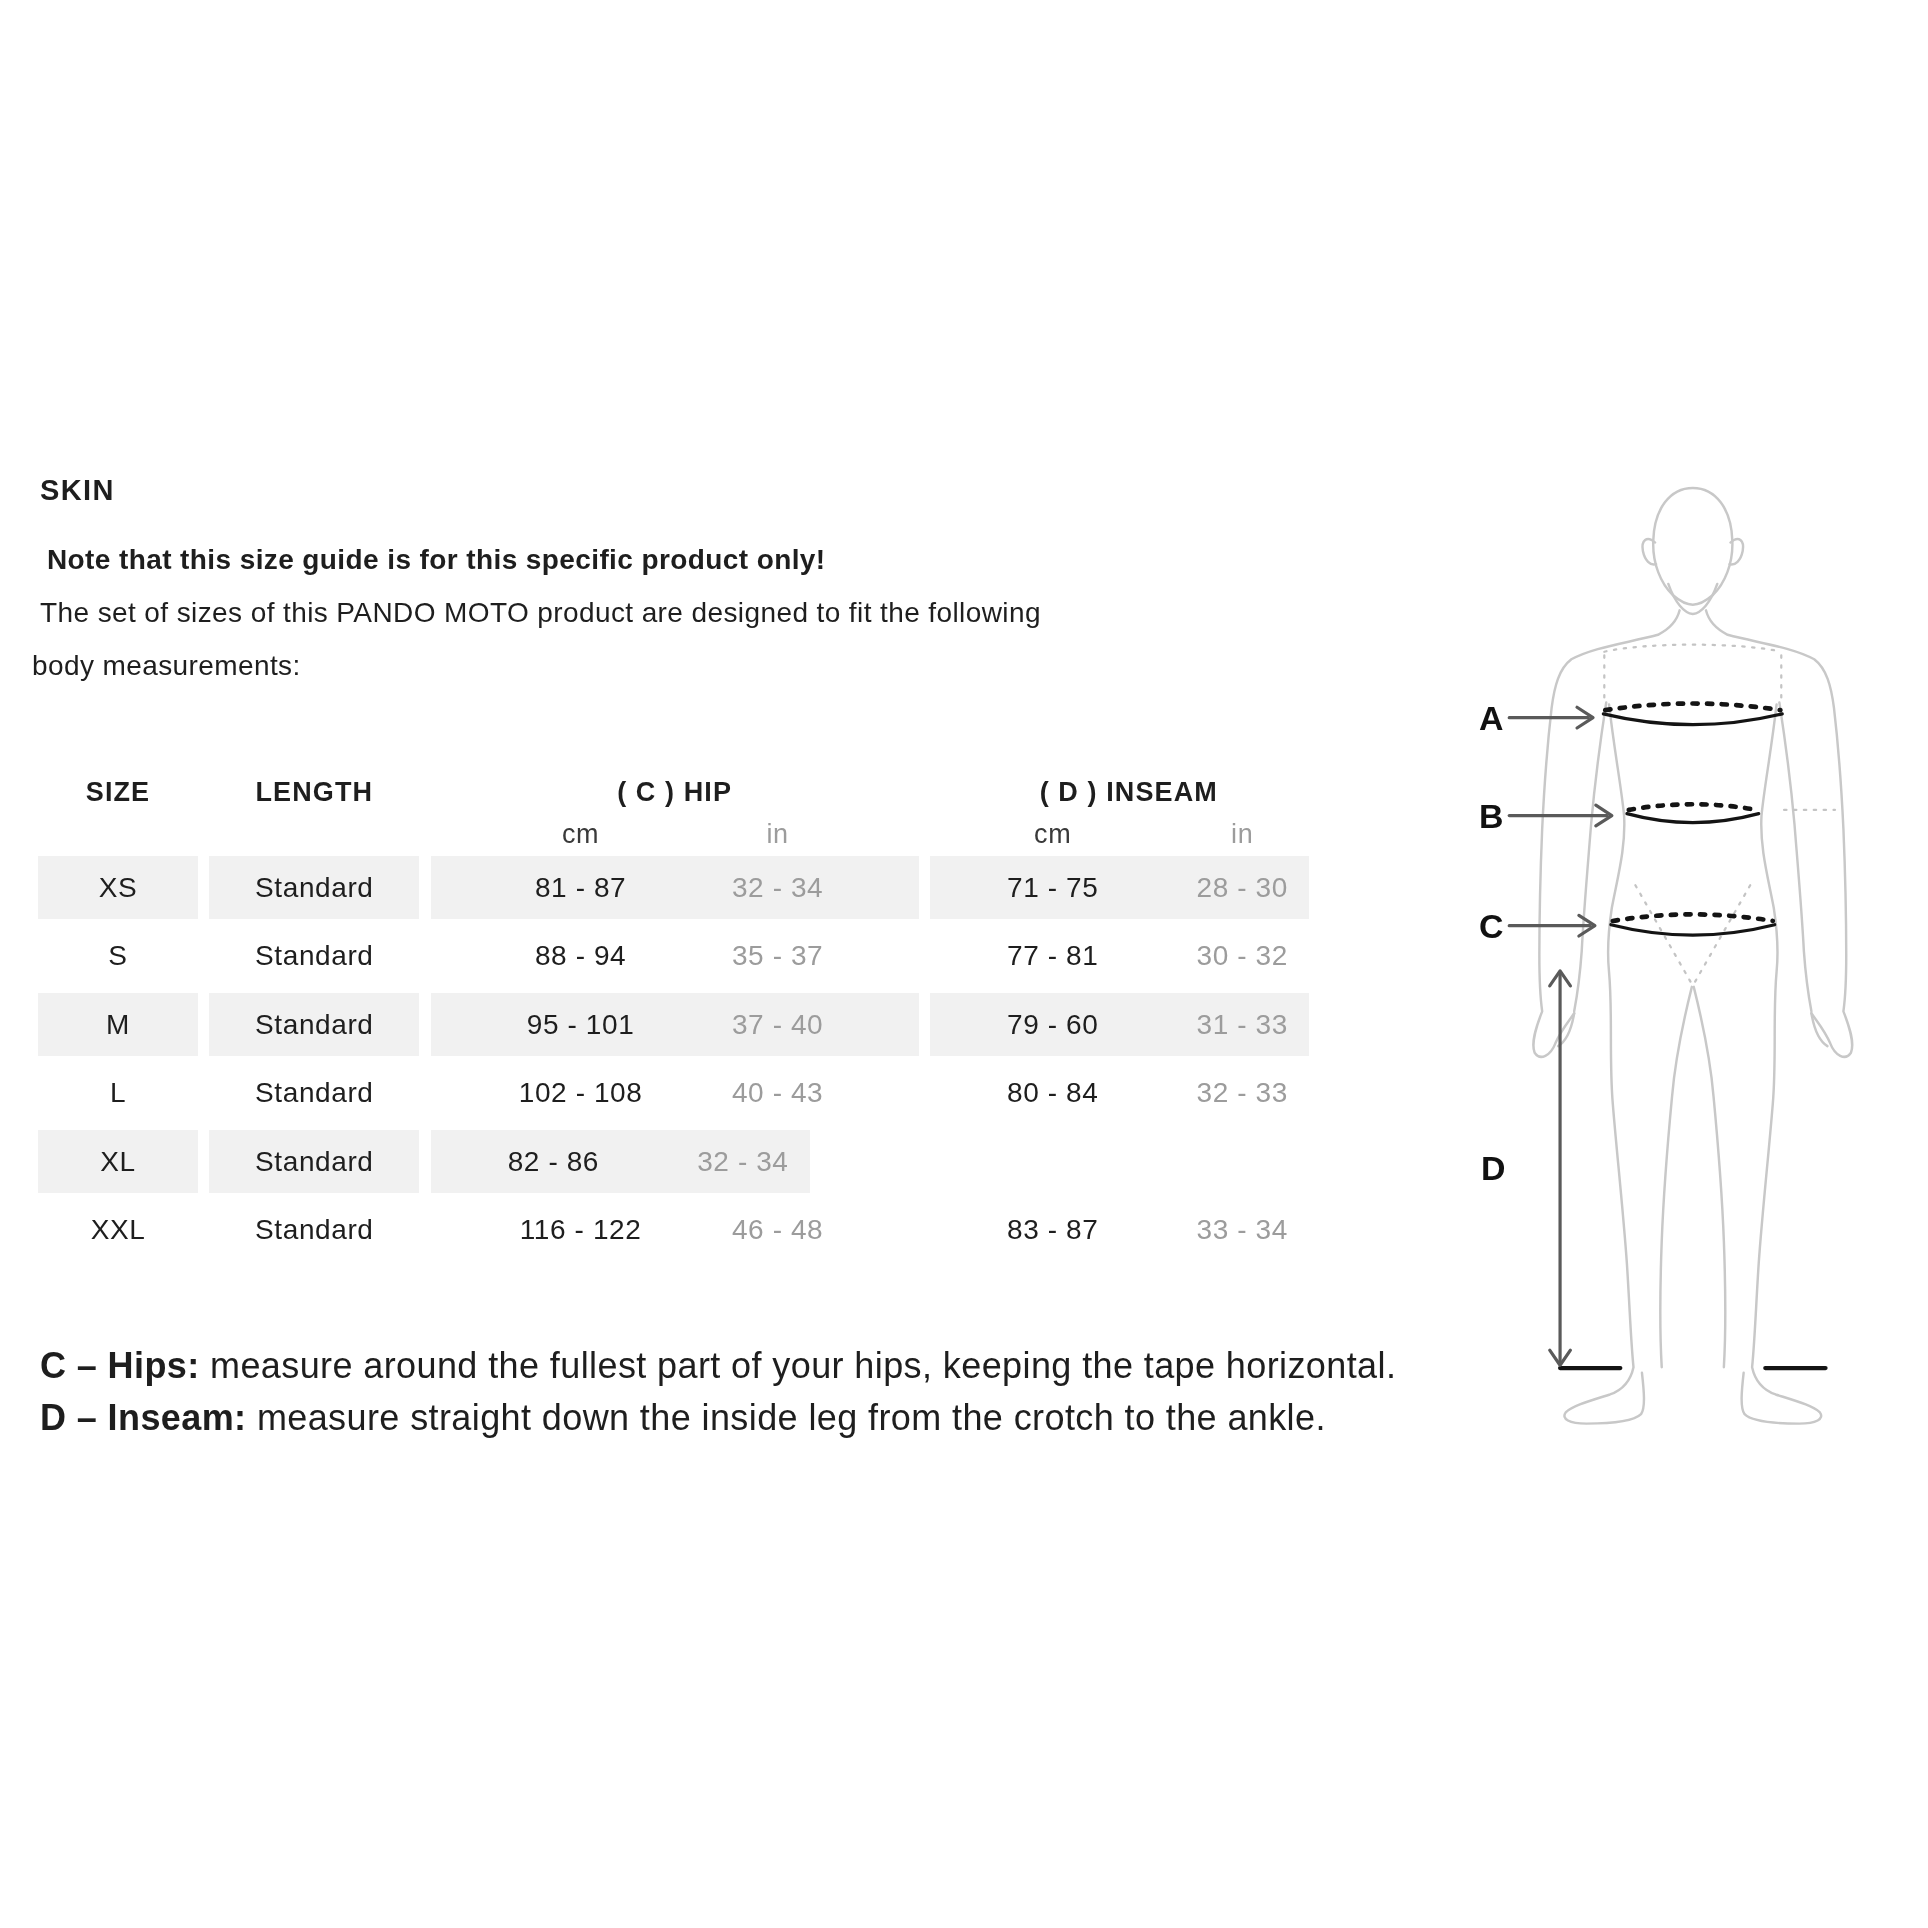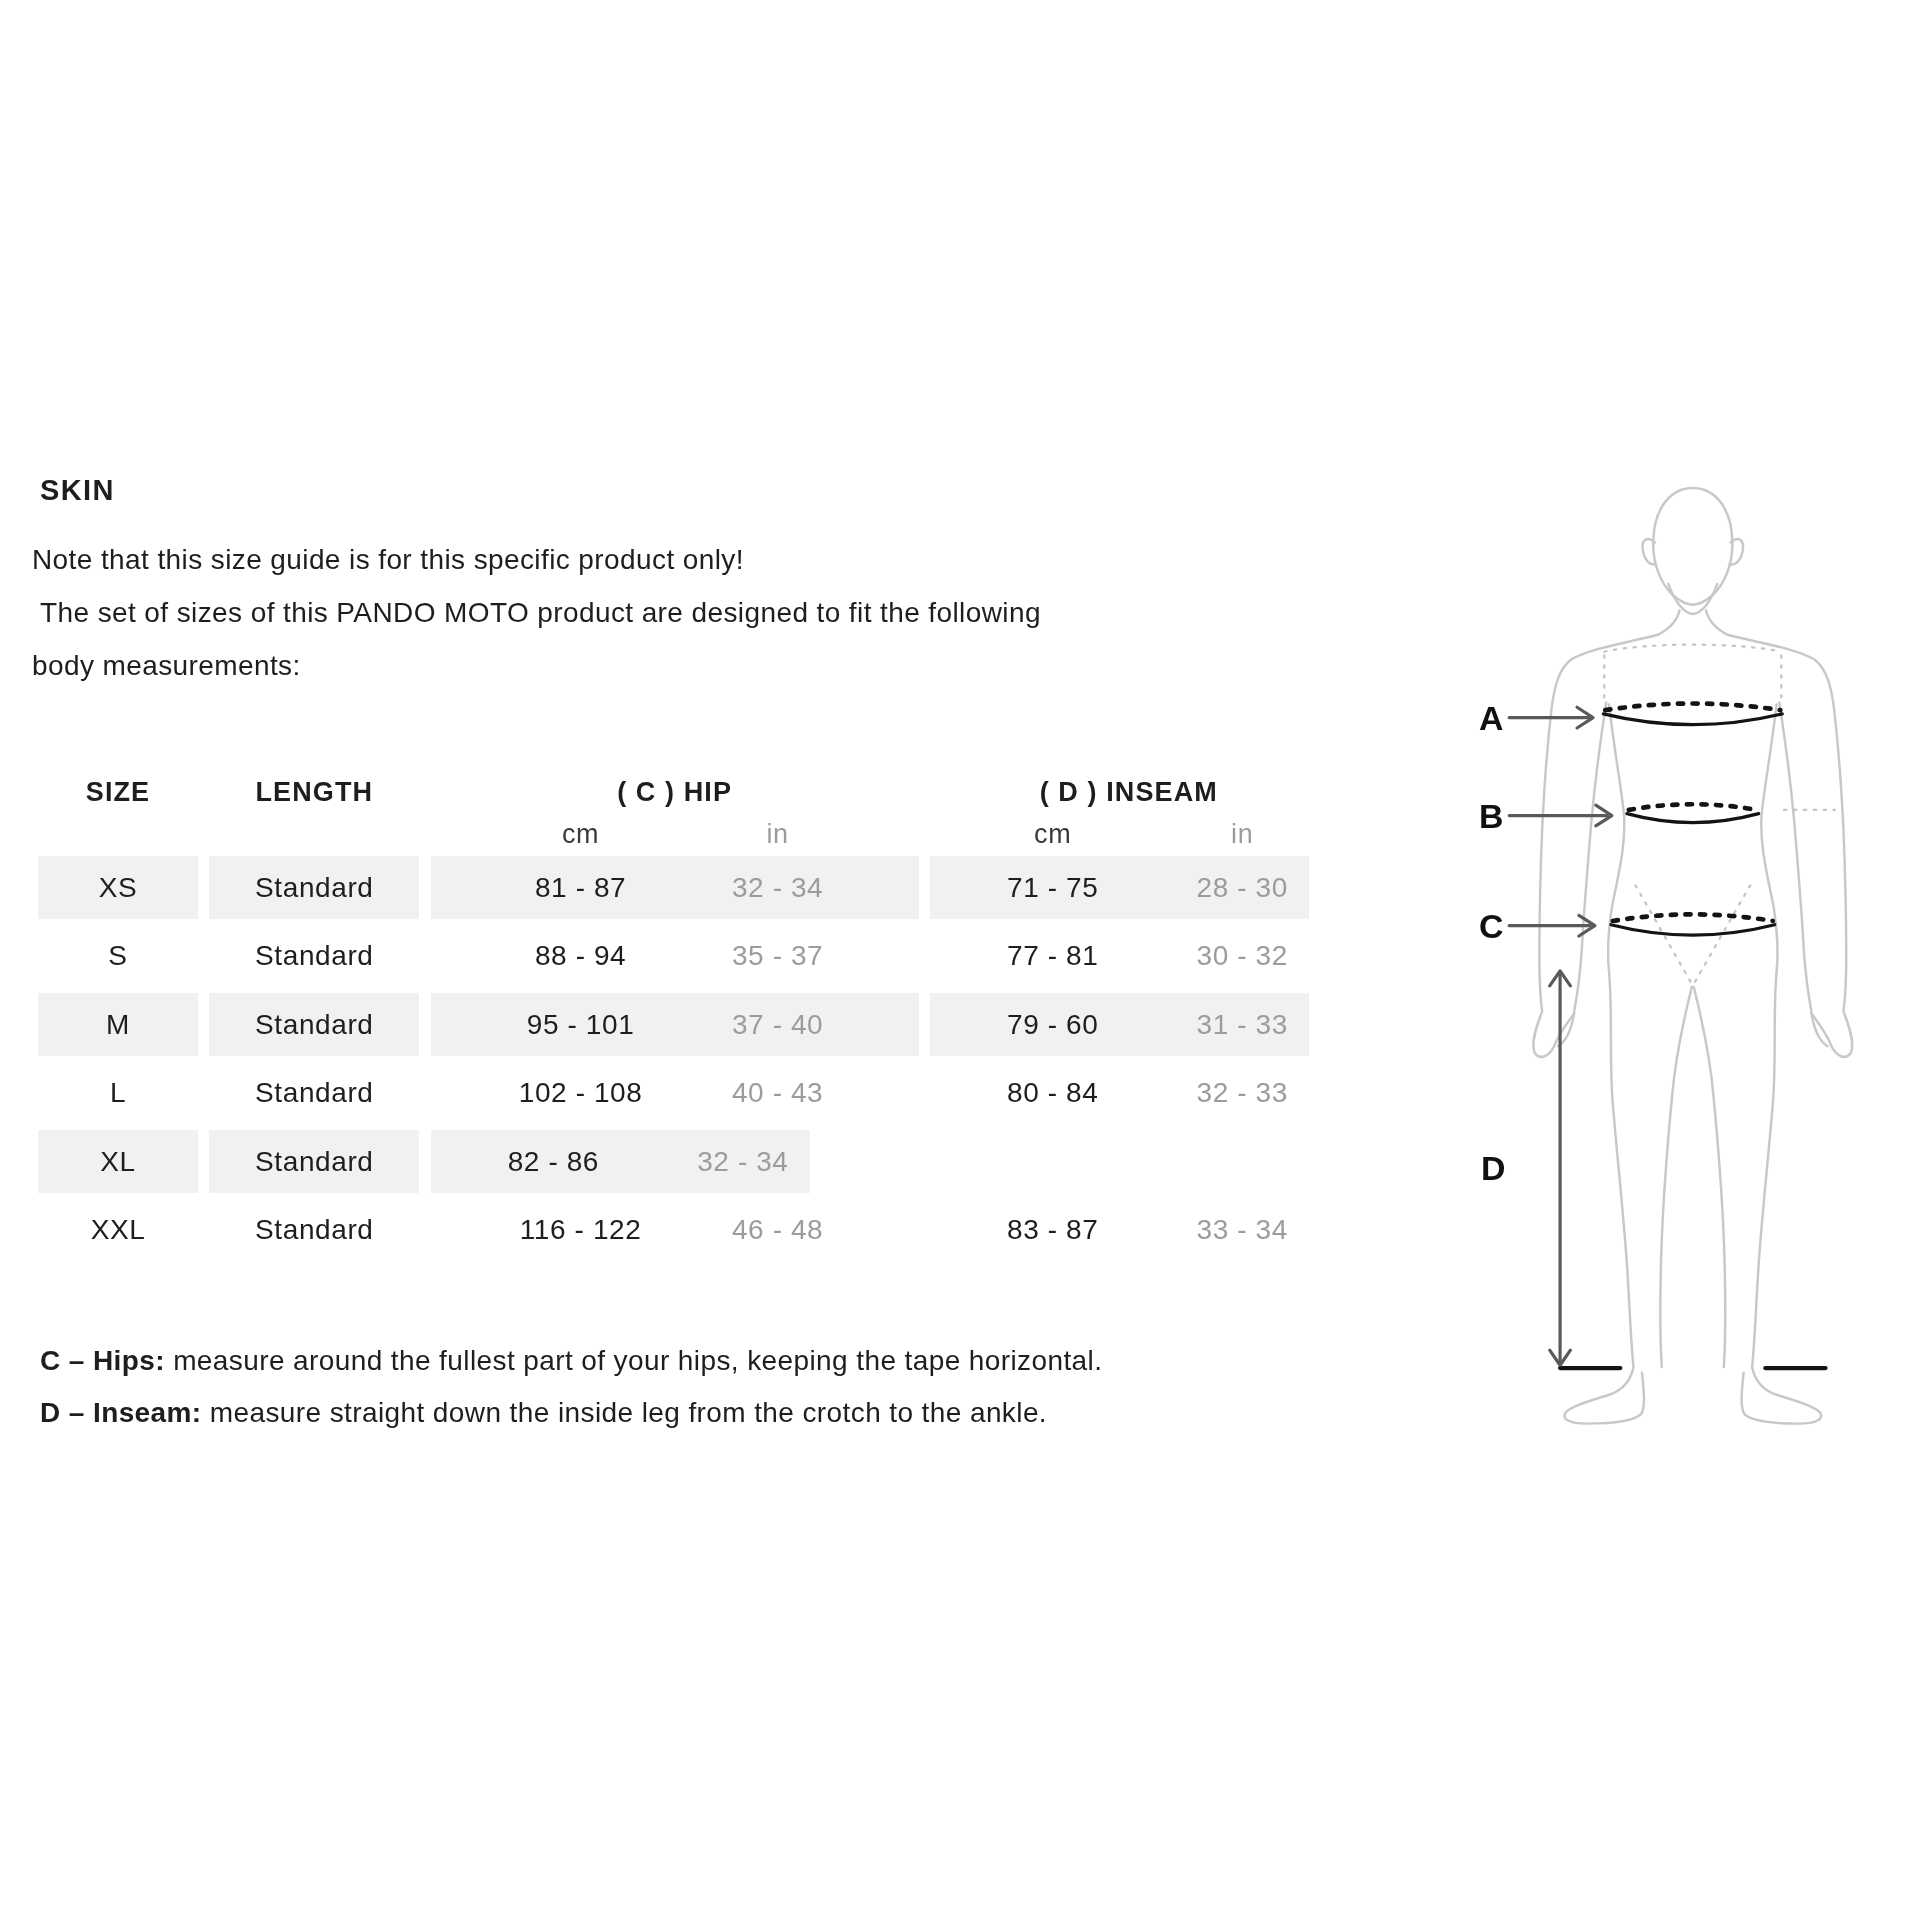--- a/index.html
+++ b/index.html
@@ -1,21 +1,21 @@
 <!DOCTYPE html>
 <html style="font-size:15px"><head>
 <meta charset="utf-8">
 <style>
   html,body{margin:0;padding:0;background:#fff;}
   .page{position:relative;width:1928px;height:1928px;background:#ffffff;overflow:hidden;
         font-family:"Liberation Sans",sans-serif;color:#1e1e1e;}
   .abs{position:absolute;}
   .title{left:40px;top:474px;font-size:29px;font-weight:700;letter-spacing:1.4px;}
   .intro{font-size:28px;letter-spacing:0.4px;white-space:nowrap;}
-  .legend{font-size:28px;letter-spacing:0.4px;white-space:nowrap;}
+  .legend{font-size:36px;letter-spacing:0.4px;white-space:nowrap;}
   .legend .b{font-weight:700;}
 
   
   .sizetable{left:38px;top:772px;width:1271px;}
   .trow{display:flex;gap:11.3px;align-items:center;}
   .hrow1{height:41px;}
   .hrow2{height:43px;}
   .tbody .trow{height:63px;margin-bottom:5.6px;}
   .c1{width:160px;}.c2{width:210px;}.c3{width:488px;}.c4{width:379px;}
   .cell{height:100%;display:flex;align-items:center;justify-content:center;
@@ -41,21 +41,21 @@
   .tick{fill:none;stroke:#141414;stroke-width:4.5;stroke-linecap:round;}
   .diaglabel{font-family:"Liberation Sans",sans-serif;font-size:36px;font-weight:700;fill:#111;}
 </style>
 </head>
 <body>
 
 <div class="page">
 
   <div class="abs title">SKIN</div>
 
-  <div class="abs intro" style="left:32px;top:544px;">Note that this size guide is for this specific product only!</div>
+  <div class="abs intro" style="left:47px;top:544px;font-weight:bold;">Note that this size guide is for this specific product only!</div>
   <div class="abs intro" style="left:40px;top:597px;">The set of sizes of this PANDO MOTO product are designed to fit the following</div>
   <div class="abs intro" style="left:32px;top:650px;">body measurements:</div>
 
   <div class="abs sizetable">
 
     <div class="trow hrow1">
       <div class="cell c1 hdr">SIZE</div>
       <div class="cell c2 hdr">LENGTH</div>
       <div class="cell c3 hdr">( C ) HIP</div>
       <div class="cell c4 hdr shift-hdr">( D ) INSEAM</div>

